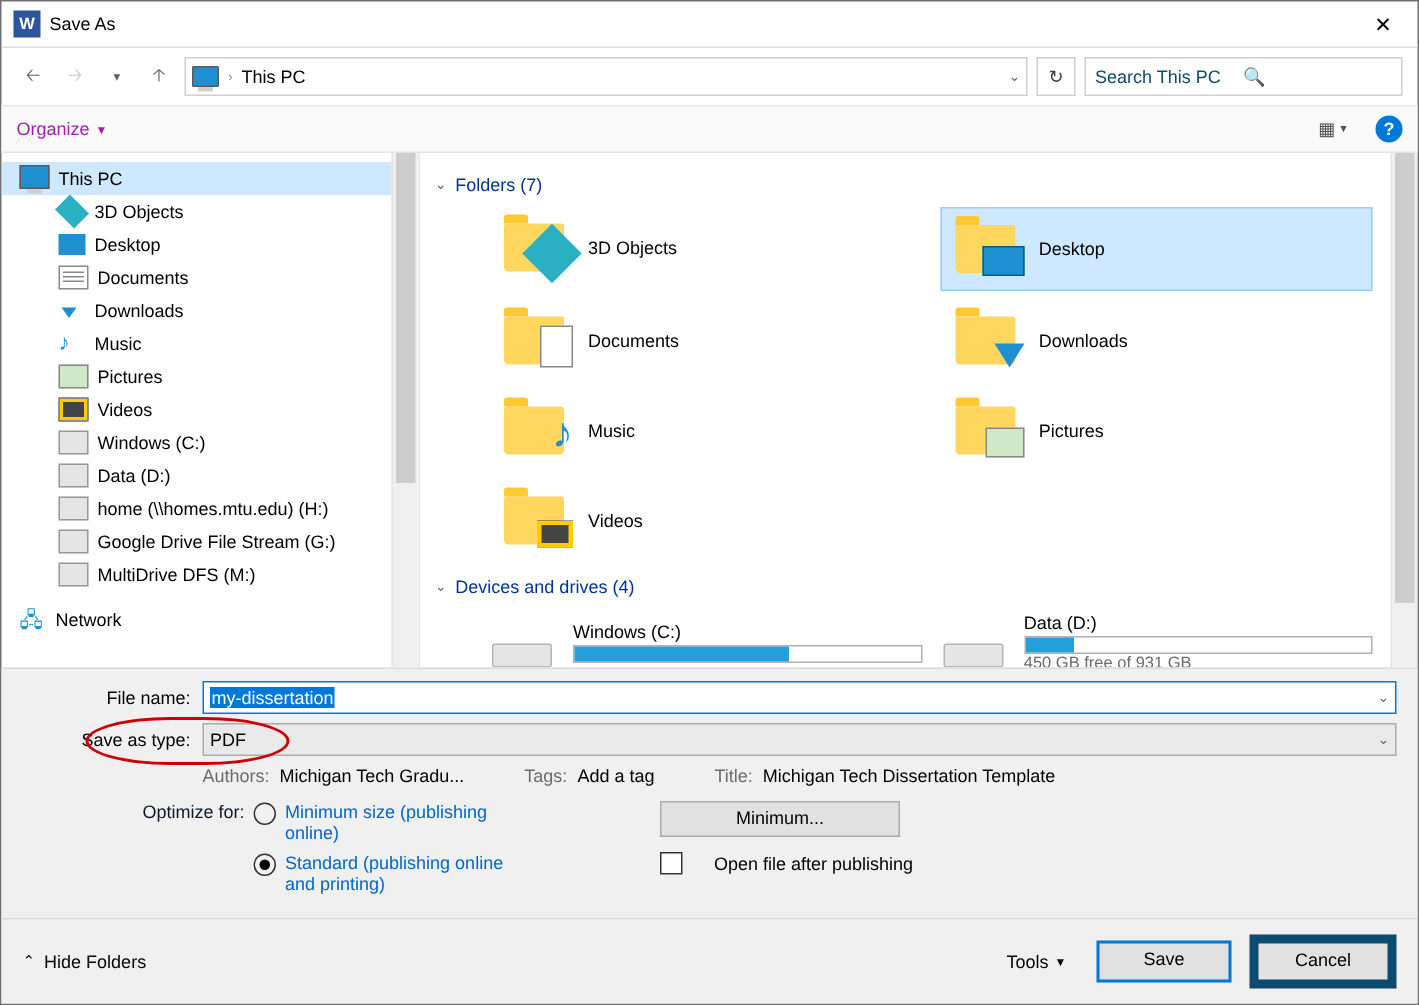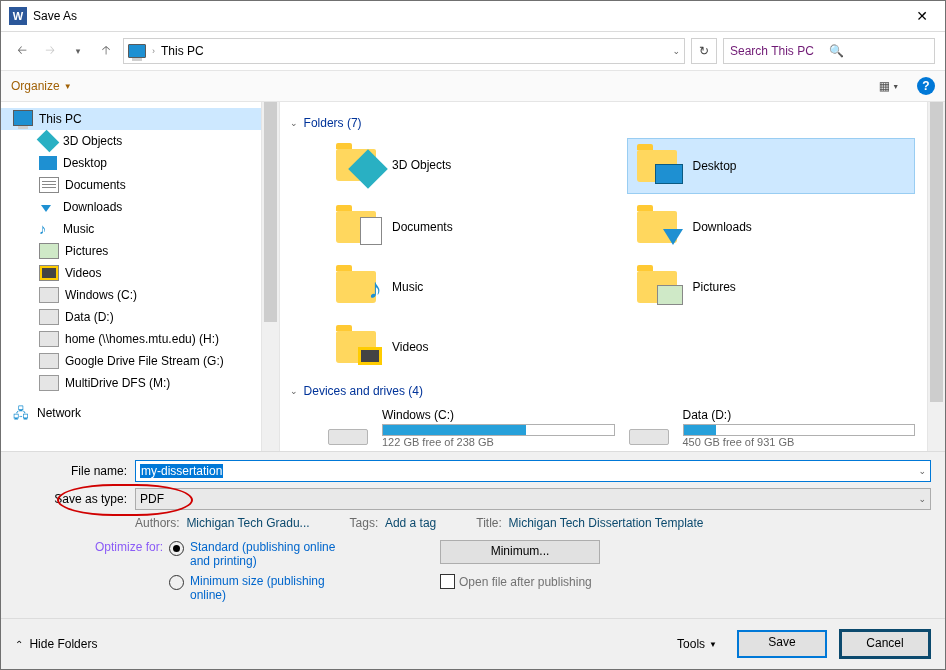--- a/index.html
+++ b/index.html
@@ -13,25 +13,25 @@
   
   .navrow{height:38px;display:flex;align-items:center;gap:6px;padding:0 10px;}
   .navbtn{width:22px;height:22px;display:flex;align-items:center;justify-content:center;color:#606060;}
   .navbtn.disabled{color:#c8c8c8;}
   .address{flex:1;height:24px;border:1px solid #d0d0d0;display:flex;align-items:center;padding:0 4px;gap:6px;}
   .address .pc-icon{width:16px;height:12px;background:#1e90d2;border:1px solid #5a5a5a;border-radius:1px;position:relative;}
   .address .pc-icon::after{content:"";position:absolute;bottom:-4px;left:3px;width:10px;height:3px;background:#cfcfcf;}
   .address .loc{flex:1;}
   .address .drop{color:#606060;font-size:9px;}
   .refresh{width:24px;height:24px;border:1px solid #d0d0d0;display:flex;align-items:center;justify-content:center;color:#404040;}
-  .searchbox{width:198px;height:24px;border:1px solid #d0d0d0;display:flex;align-items:center;padding:0 6px;color:#701a75;}
+  .searchbox{width:198px;height:24px;border:1px solid #d0d0d0;display:flex;align-items:center;padding:0 6px;color:#0c4a6e;}
   .searchbox span{flex:1;}
   
   .toolbar{height:30px;border-top:1px solid #e5e5e5;border-bottom:1px solid #e5e5e5;background:#fafafa;display:flex;align-items:center;padding:0 10px;}
-  .toolbar .org{color:#a16207;display:flex;align-items:center;gap:4px;}
+  .toolbar .org{color:#a21caf;display:flex;align-items:center;gap:4px;}
   .toolbar .spacer{flex:1;}
   .toolbar .viewbtn{width:34px;height:22px;border:1px solid transparent;display:flex;align-items:center;justify-content:center;color:#505050;margin-left:4px;}
   .help{width:18px;height:18px;border-radius:50%;background:#0078d7;color:#fff;display:flex;align-items:center;justify-content:center;font-weight:bold;margin-left:10px;font-size:12px;}
   
   .body{flex:1;display:flex;min-height:0;}
   .tree{width:278px;border-right:1px solid #e5e5e5;overflow:hidden;display:flex;}
   .tree-inner{flex:1;padding-top:6px;}
   .tree .scroll-stub{width:17px;background:#f0f0f0;border-left:1px solid #e5e5e5;position:relative;}
   .tree .scroll-stub .thumb{position:absolute;top:0;left:2px;right:2px;height:220px;background:#cdcdcd;}
   .node{height:22px;display:flex;align-items:center;gap:6px;padding-left:20px;white-space:nowrap;}
@@ -64,35 +64,35 @@
   .row .lbl{width:112px;text-align:right;padding-right:8px;color:#000;}
   .row .fld{flex:1;}
   .fn-input{width:100%;height:22px;box-sizing:border-box;border:1px solid #0078d7;background:#fff;padding:0 4px;display:flex;align-items:center;}
   .fn-input .sel{background:#0078d7;color:#fff;padding:0 1px;}
   .fn-input .dd{margin-left:auto;color:#606060;font-size:9px;}
   .st-wrap{position:relative;}
   .st-select{width:100%;height:22px;box-sizing:border-box;border:1px solid #acacac;background:#e9e9e9;padding:0 4px;display:flex;align-items:center;}
   .st-select .dd{margin-left:auto;color:#606060;font-size:9px;}
   .red-mark{position:absolute;left:-78px;top:-4px;width:132px;height:28px;border:2px solid #d00000;border-radius:50%/60%;}
   .meta{display:flex;gap:40px;margin:6px 0 10px 120px;color:#6b6b6b;}
-  .meta a{color:#0c4a6e;text-decoration:none;}
+  .meta a{color:#000000;text-decoration:none;}
   .optrow{display:flex;margin-left:58px;gap:60px;}
-  .optcol .olabel{color:#8b5cf6;padding-right:6px;}
+  .optcol .olabel{color:#0f172a;padding-right:6px;}
   .radio{display:flex;align-items:flex-start;gap:6px;margin-bottom:6px;}
   .radio .dot{width:13px;height:13px;border:1px solid #333;border-radius:50%;margin-top:1px;position:relative;flex:0 0 13px;}
   .radio .dot.checked::after{content:"";position:absolute;top:3px;left:3px;width:7px;height:7px;background:#000;border-radius:50%;}
   .radio .rlabel{color:#0066cc;max-width:150px;}
   .optionsbtn{width:158px;height:22px;border:1px solid #adadad;background:#e1e1e1;text-align:center;line-height:20px;margin-bottom:10px;}
-  .chk{display:flex;align-items:center;gap:4px;color:#737373;}
+  .chk{display:flex;align-items:center;gap:21px;color:#000000;}
   .chk .box{width:13px;height:13px;border:1px solid #333;background:#fff;flex:0 0 13px;}
   
   .bottombar{display:flex;align-items:center;gap:12px;padding:10px 14px;border-top:1px solid #dcdcdc;background:#f0f0f0;}
   .bottombar .hf{display:flex;align-items:center;gap:6px;}
   .bottombar .spacer{flex:1;}
-  .winbtn{min-width:86px;height:24px;border:3px solid #0c4a6e;background:#e1e1e1;text-align:center;line-height:22px;}
+  .winbtn{min-width:86px;height:24px;border:6px solid #0c4a6e;background:#e1e1e1;text-align:center;line-height:22px;}
   .winbtn.primary{border:2px solid #0078d7;line-height:20px;}
   .tools{display:flex;align-items:center;gap:4px;margin-right:8px;}
   
   .ic-monitor{width:18px;height:12px;background:#1e90d2;border:1px solid #5a5a5a;position:relative;margin-top:-2px;}
   .ic-monitor::after{content:"";position:absolute;bottom:-4px;left:4px;width:10px;height:3px;background:#cfcfcf;}
   .ic-cube{width:14px;height:14px;background:#29b0c3;transform:rotate(45deg);} 
   .ic-desk{width:16px;height:12px;background:#1e90d2;}
   .ic-doc{width:12px;height:15px;border:1px solid #888;background:#fff;position:relative;}
   .ic-doc::before{content:"";position:absolute;top:3px;left:2px;right:2px;height:1px;background:#888;box-shadow:0 3px 0 #888,0 6px 0 #888;}
   .ic-down{width:14px;height:14px;position:relative;}
@@ -301,21 +301,20 @@
         <div class="drives" id="drives-grid">
             <div class="drive">
               <div class="dicon">
                 <div class="hd"></div>
               </div>
     <div class="info">
       <div>Windows (C:)</div>
       <div class="bar">
                   <div class="fill" style="width:62%;"></div>
                 </div>
-      <div class="free">122 GB free of 238 GB</div>
     </div>
             </div>
             <div class="drive">
               <div class="dicon">
                 <div class="hd"></div>
               </div>
     <div class="info">
       <div>Data (D:)</div>
       <div class="bar">
                   <div class="fill" style="width:14%;"></div>
@@ -357,26 +356,26 @@
       <div><span>Authors:</span>&nbsp;&nbsp;<a href="#">Michigan Tech Gradu...</a></div>
       <div><span>Tags:</span>&nbsp;&nbsp;<a href="#">Add a tag</a></div>
       <div><span>Title:</span>&nbsp;&nbsp;<a href="#">Michigan Tech Dissertation Template</a></div>
     </div>
 
     <div class="optrow">
       <div class="optcol" style="display:flex;">
         <div class="olabel" style="width:90px;text-align:right;">Optimize for:</div>
         <div>
           <div class="radio">
+            <span class="dot"></span>
+            <span class="rlabel">Minimum size (publishing online)</span>
+          </div>
+          <div class="radio">
             <span class="dot checked"></span>
             <span class="rlabel">Standard (publishing online and printing)</span>
-          </div>
-          <div class="radio">
-            <span class="dot"></span>
-            <span class="rlabel">Minimum size (publishing online)</span>
           </div>
         </div>
       </div>
         <div class="optcol" style="margin-left:40px;">
         <div class="optionsbtn">Minimum...</div>
         <div class="chk">
           <span class="box"></span>
           <span>Open file after publishing</span>
         </div>
       </div>

